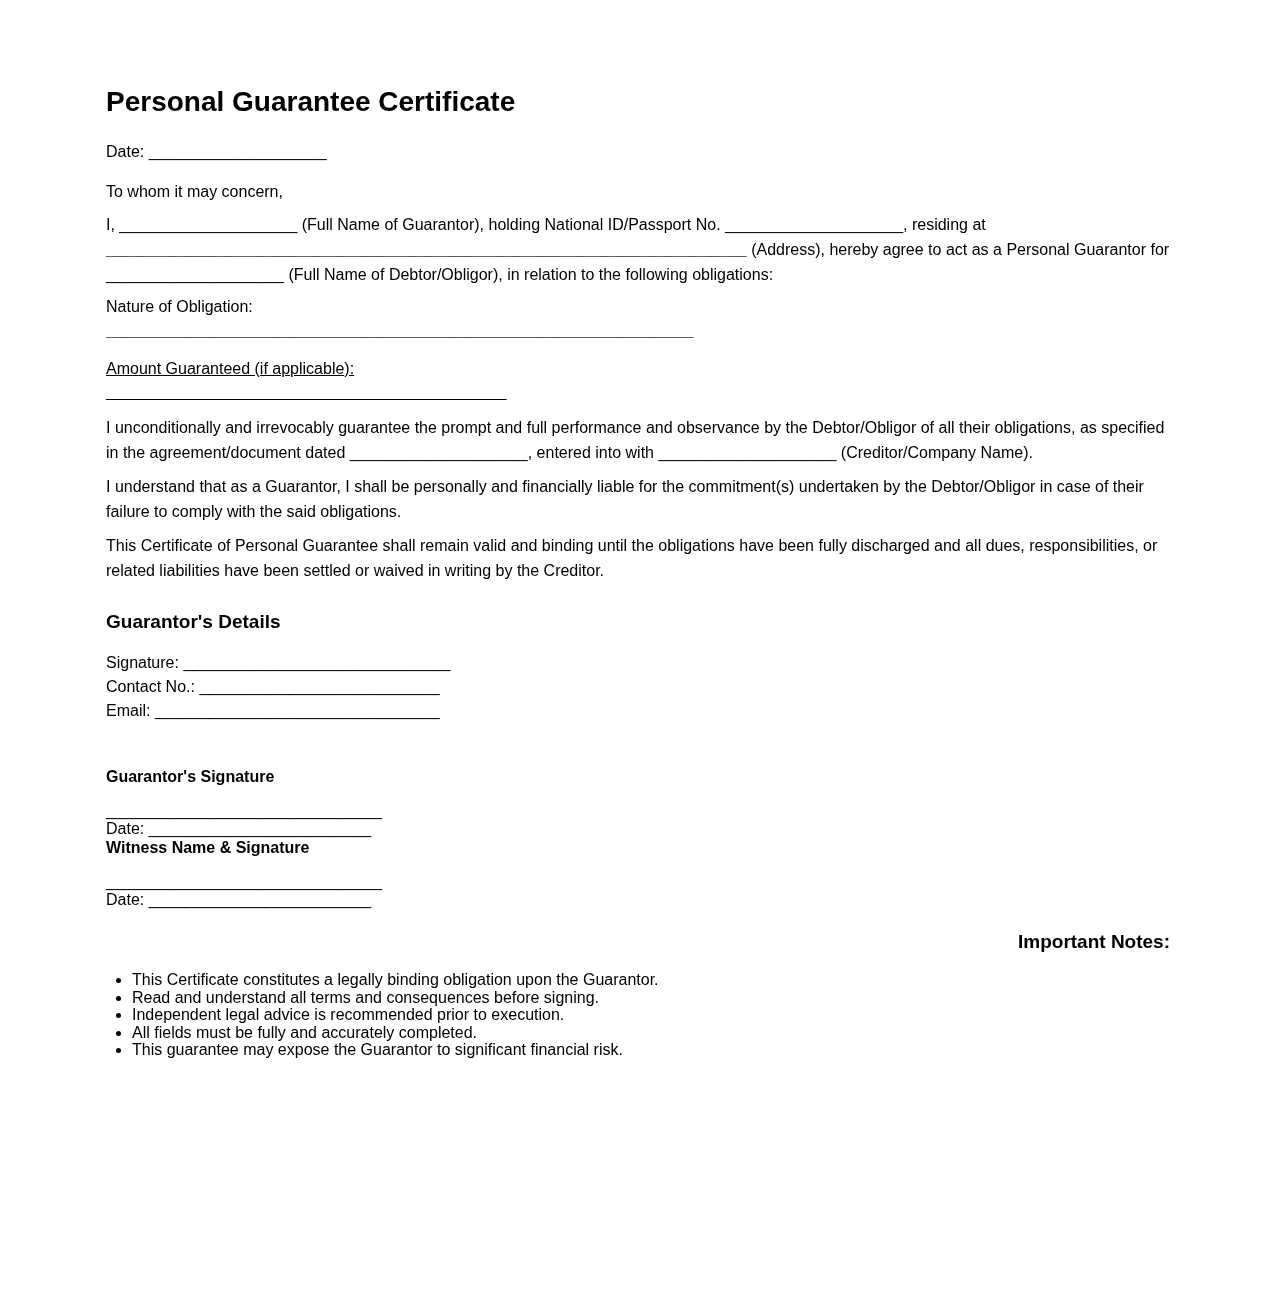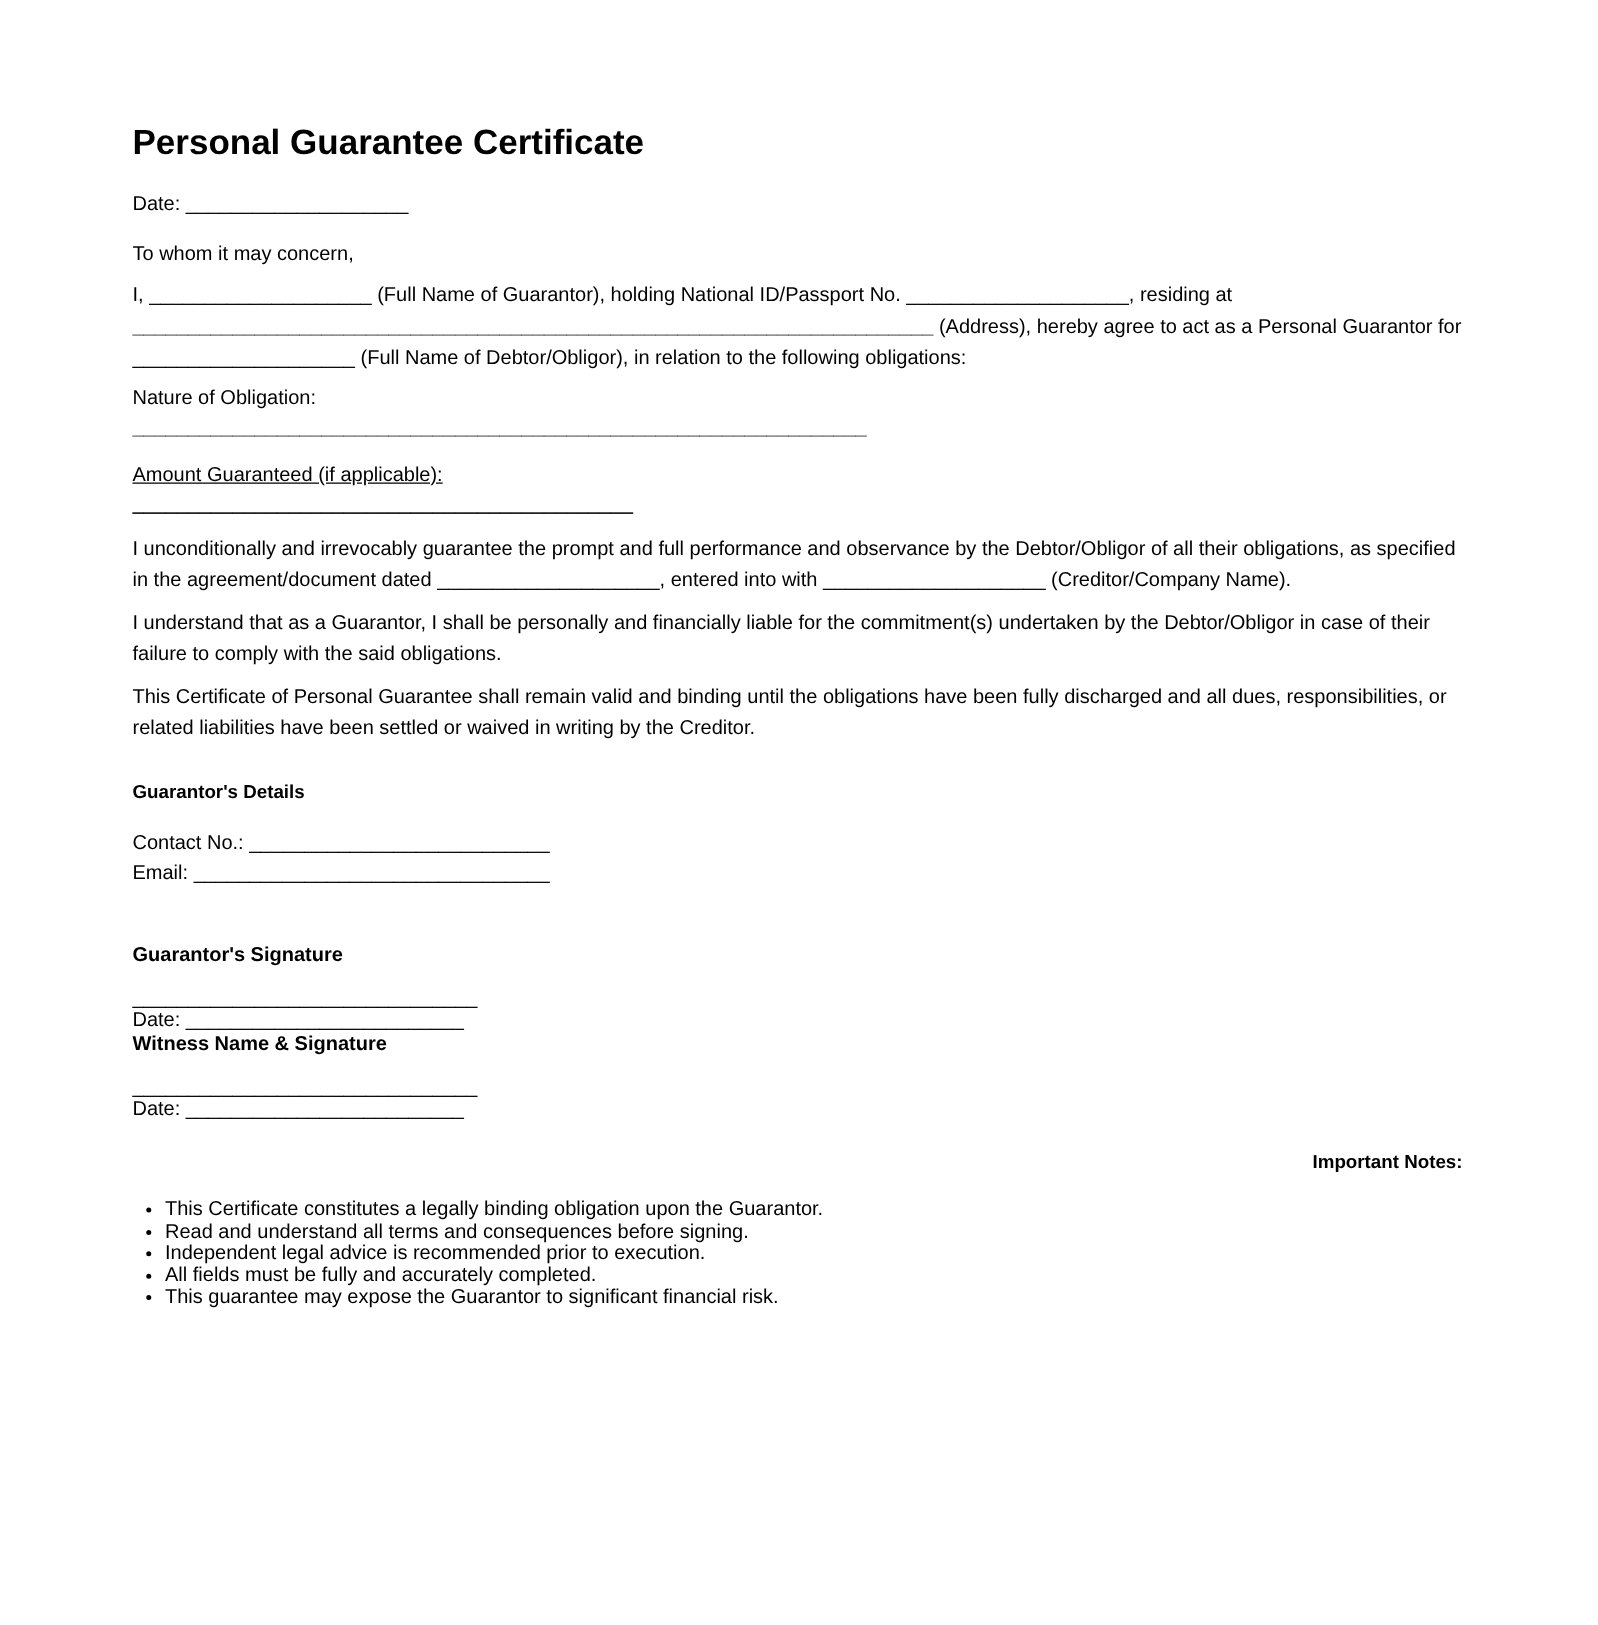--- a/index.html
+++ b/index.html
@@ -10,24 +10,24 @@
   }
   .doc {
     width: 1064px;
     padding: 85px 0 260px 106px;
     box-sizing: content-box;
   }
   h1 {
     font-size: 28px;
     line-height: 33px;
     font-weight: 700;
-    margin: 12px 0 21px 0;
+    margin: 0 0 21px 0;
   }
   h2 {
-    font-size: 15px;
+    font-size: 19px;
     line-height: 22px;
     font-weight: 700;
   }
   .h2-details { margin: 28px 0 18px 0; }
   .h2-notes   { margin: 21px 0 18px 0; text-align: right; }
   p { margin: 0 0 15px 0; line-height: 25px; }
   .p-salutation { margin-bottom: 8px; }
   .p-intro      { margin-bottom: 8px; }
   .p-field      { line-height: 24px; }
   .p-nature     { margin-bottom: 14px; }
@@ -62,20 +62,21 @@
 
   <p class="p-body"><span>I unconditionally and irrevocably guarantee the prompt and full performance and observance by the Debtor/Obligor of all their obligations, as specified in the agreement/document dated </span><span>____________________</span><span>, entered into with </span><span>____________________</span><span> (Creditor/Company Name).</span></p>
 
   <p class="p-body">I understand that as a Guarantor, I shall be personally and financially liable for the commitment(s) undertaken by the Debtor/Obligor in case of their failure to comply with the said obligations.</p>
 
   <p class="p-body">This Certificate of Personal Guarantee shall remain valid and binding until the obligations have been fully discharged and all dues, responsibilities, or related liabilities have been settled or waived in writing by the Creditor.</p>
 
   <h2 class="h2-details">Guarantor's Details</h2>
 
   <div>
+    <div class="detail-row"><span>Signature: </span><span>______________________________</span></div>
     <div class="detail-row"><span>Contact No.: </span><span>___________________________</span></div>
     <div class="detail-row"><span>Email: </span><span>________________________________</span></div>
   </div>
 
   <div class="sig-row">
     <div class="sig-col">
       <p class="sig-head">Guarantor's Signature</p>
       <div class="sig-line">_______________________________</div>
       <div class="sig-date"><span>Date: </span><span>_________________________</span></div>
     </div>

